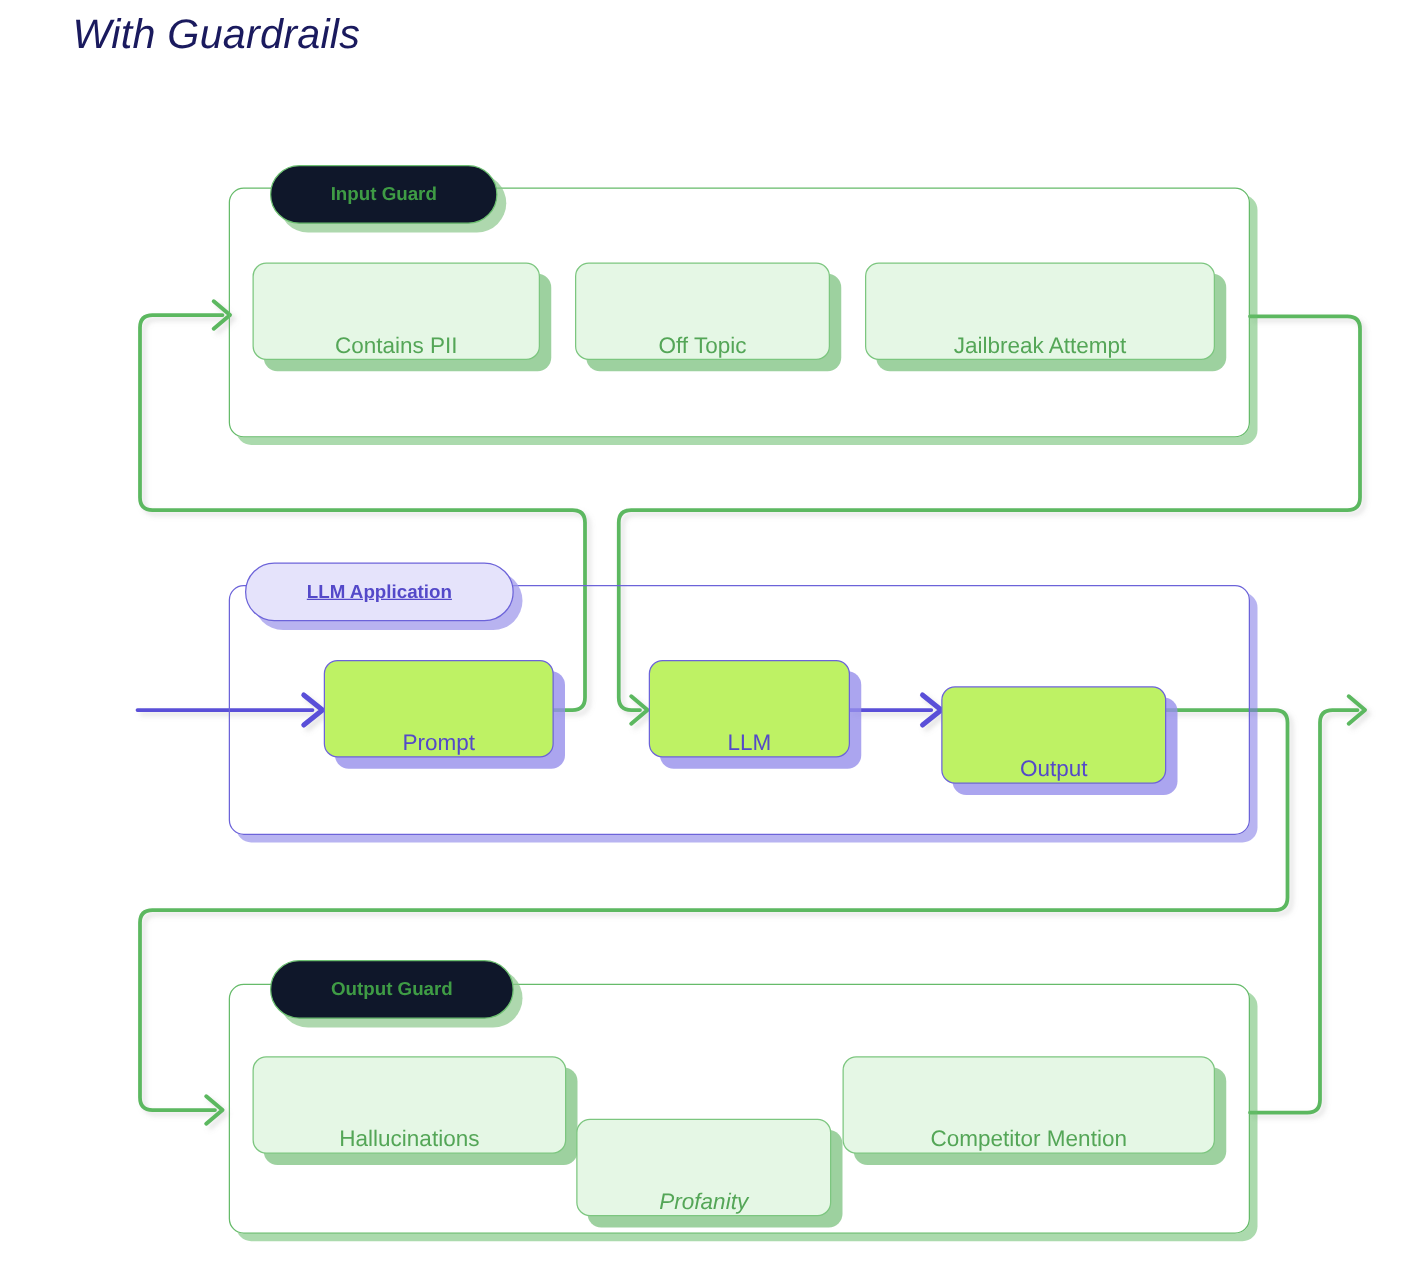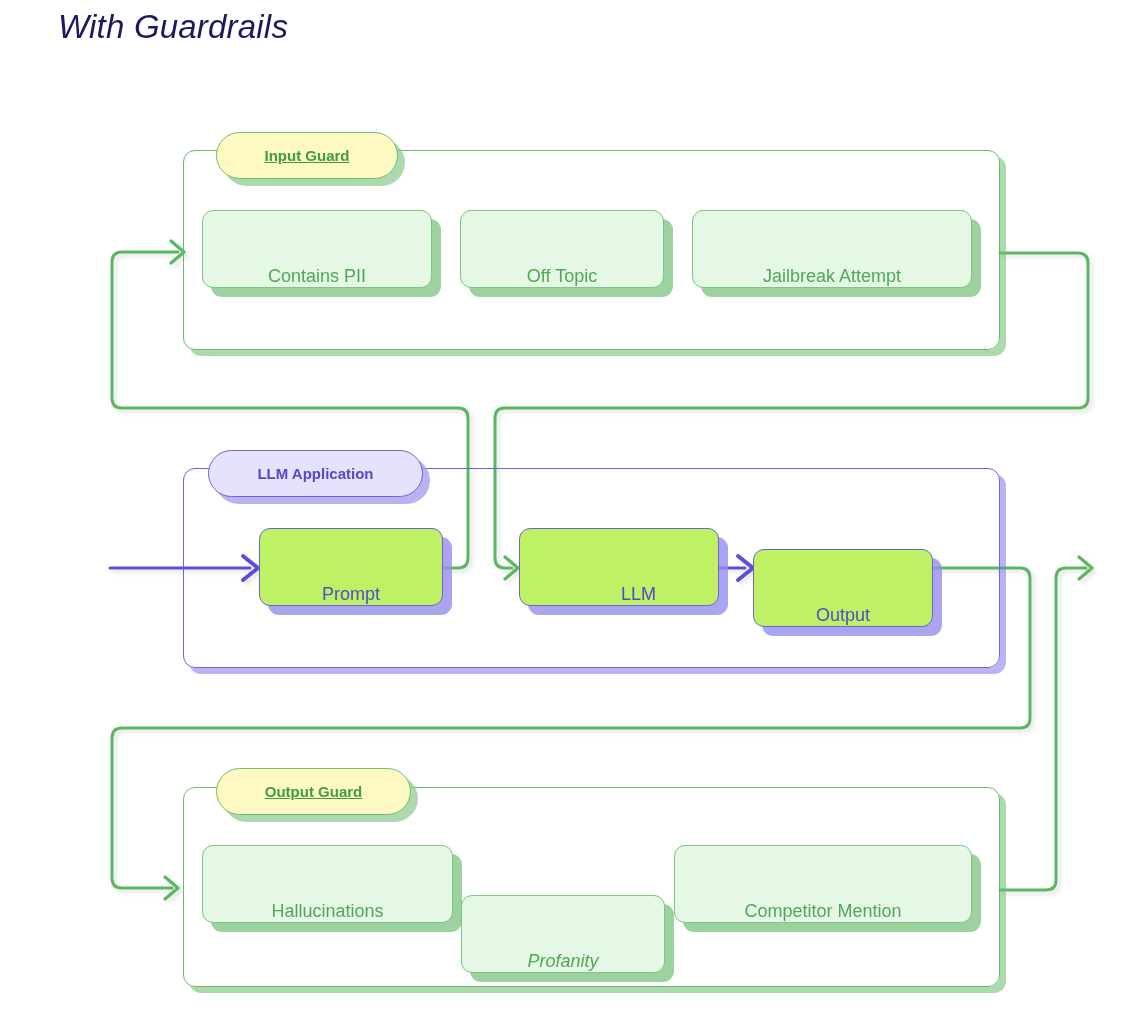--- a/index.html
+++ b/index.html
@@ -23,22 +23,22 @@
   .group.green{ border:1.6px solid #66bb6a; box-shadow:6px 6px 0 0 rgba(102,187,106,.55); }
   .group.purple{ border:1.6px solid #6c63d9; box-shadow:6px 6px 0 0 rgba(126,118,230,.55); }
 
   
   .pill{
     position:absolute; z-index:4;
     display:flex; align-items:center; justify-content:center;
     border-radius:26px; font-size:15px; font-weight:700;
     white-space:nowrap;
   }
-  .pill.green{ background:#fef9c3; border:1.6px solid #6cbf70; color:#3f9c45;
-               box-shadow:7px 7px 0 0 rgba(140,200,140,.70);text-decoration:underline; }
+  .pill.green{ background:#0f172a; border:1.6px solid #6cbf70; color:#3f9c45;
+               box-shadow:7px 7px 0 0 rgba(140,200,140,.70); }
   .pill.purple{ background:#e5e3fb; border:1.6px solid #6c63d9; color:#5449c9;
                 box-shadow:7px 7px 0 0 rgba(160,153,235,.75); }
 
   
   .node{
     position:absolute; z-index:3;
     display:flex; align-items:flex-end; justify-content:center;
     border-radius:11px; font-size:18px; font-weight:400;
     white-space:nowrap;
   }
@@ -106,29 +106,29 @@
 <div class="node green" style="left:460px; top:210px; width:202px; height:76px;">
   <span>Off Topic</span>
 </div>
 
 <div class="node green" style="left:692px; top:210px; width:278px; height:76px;">
   <span>Jailbreak Attempt</span>
 </div>
 
 <div class="group purple" style="left:183px; top:468px; width:815px; height:198px;"></div>
 
-<div class="pill purple" style="left:208px; top:450px; width:213px; height:45px;">
+<div class="pill purple" style="left:196px; top:450px; width:213px; height:45px;text-decoration:underline;">
   <span>LLM Application</span>
 </div>
 
 <div class="node purple" style="left:259px; top:528px; width:182px; height:76px;">
   <span>Prompt</span>
 </div>
 
-<div class="node purple" style="left:519px; top:528px; width:159px; height:76px;padding-left:39px;">
+<div class="node purple" style="left:519px; top:528px; width:159px; height:76px;">
   <span>LLM</span>
 </div>
 
 <div class="node purple" style="left:753px; top:528px; width:178px; height:76px;margin-top:21px;">
   <span>Output</span>
 </div>
 
 <div class="group green" style="left:183px; top:787px; width:815px; height:198px;"></div>
 
 <div class="pill green" style="left:216px; top:768px; width:193px; height:45px;justify-content:center;">

